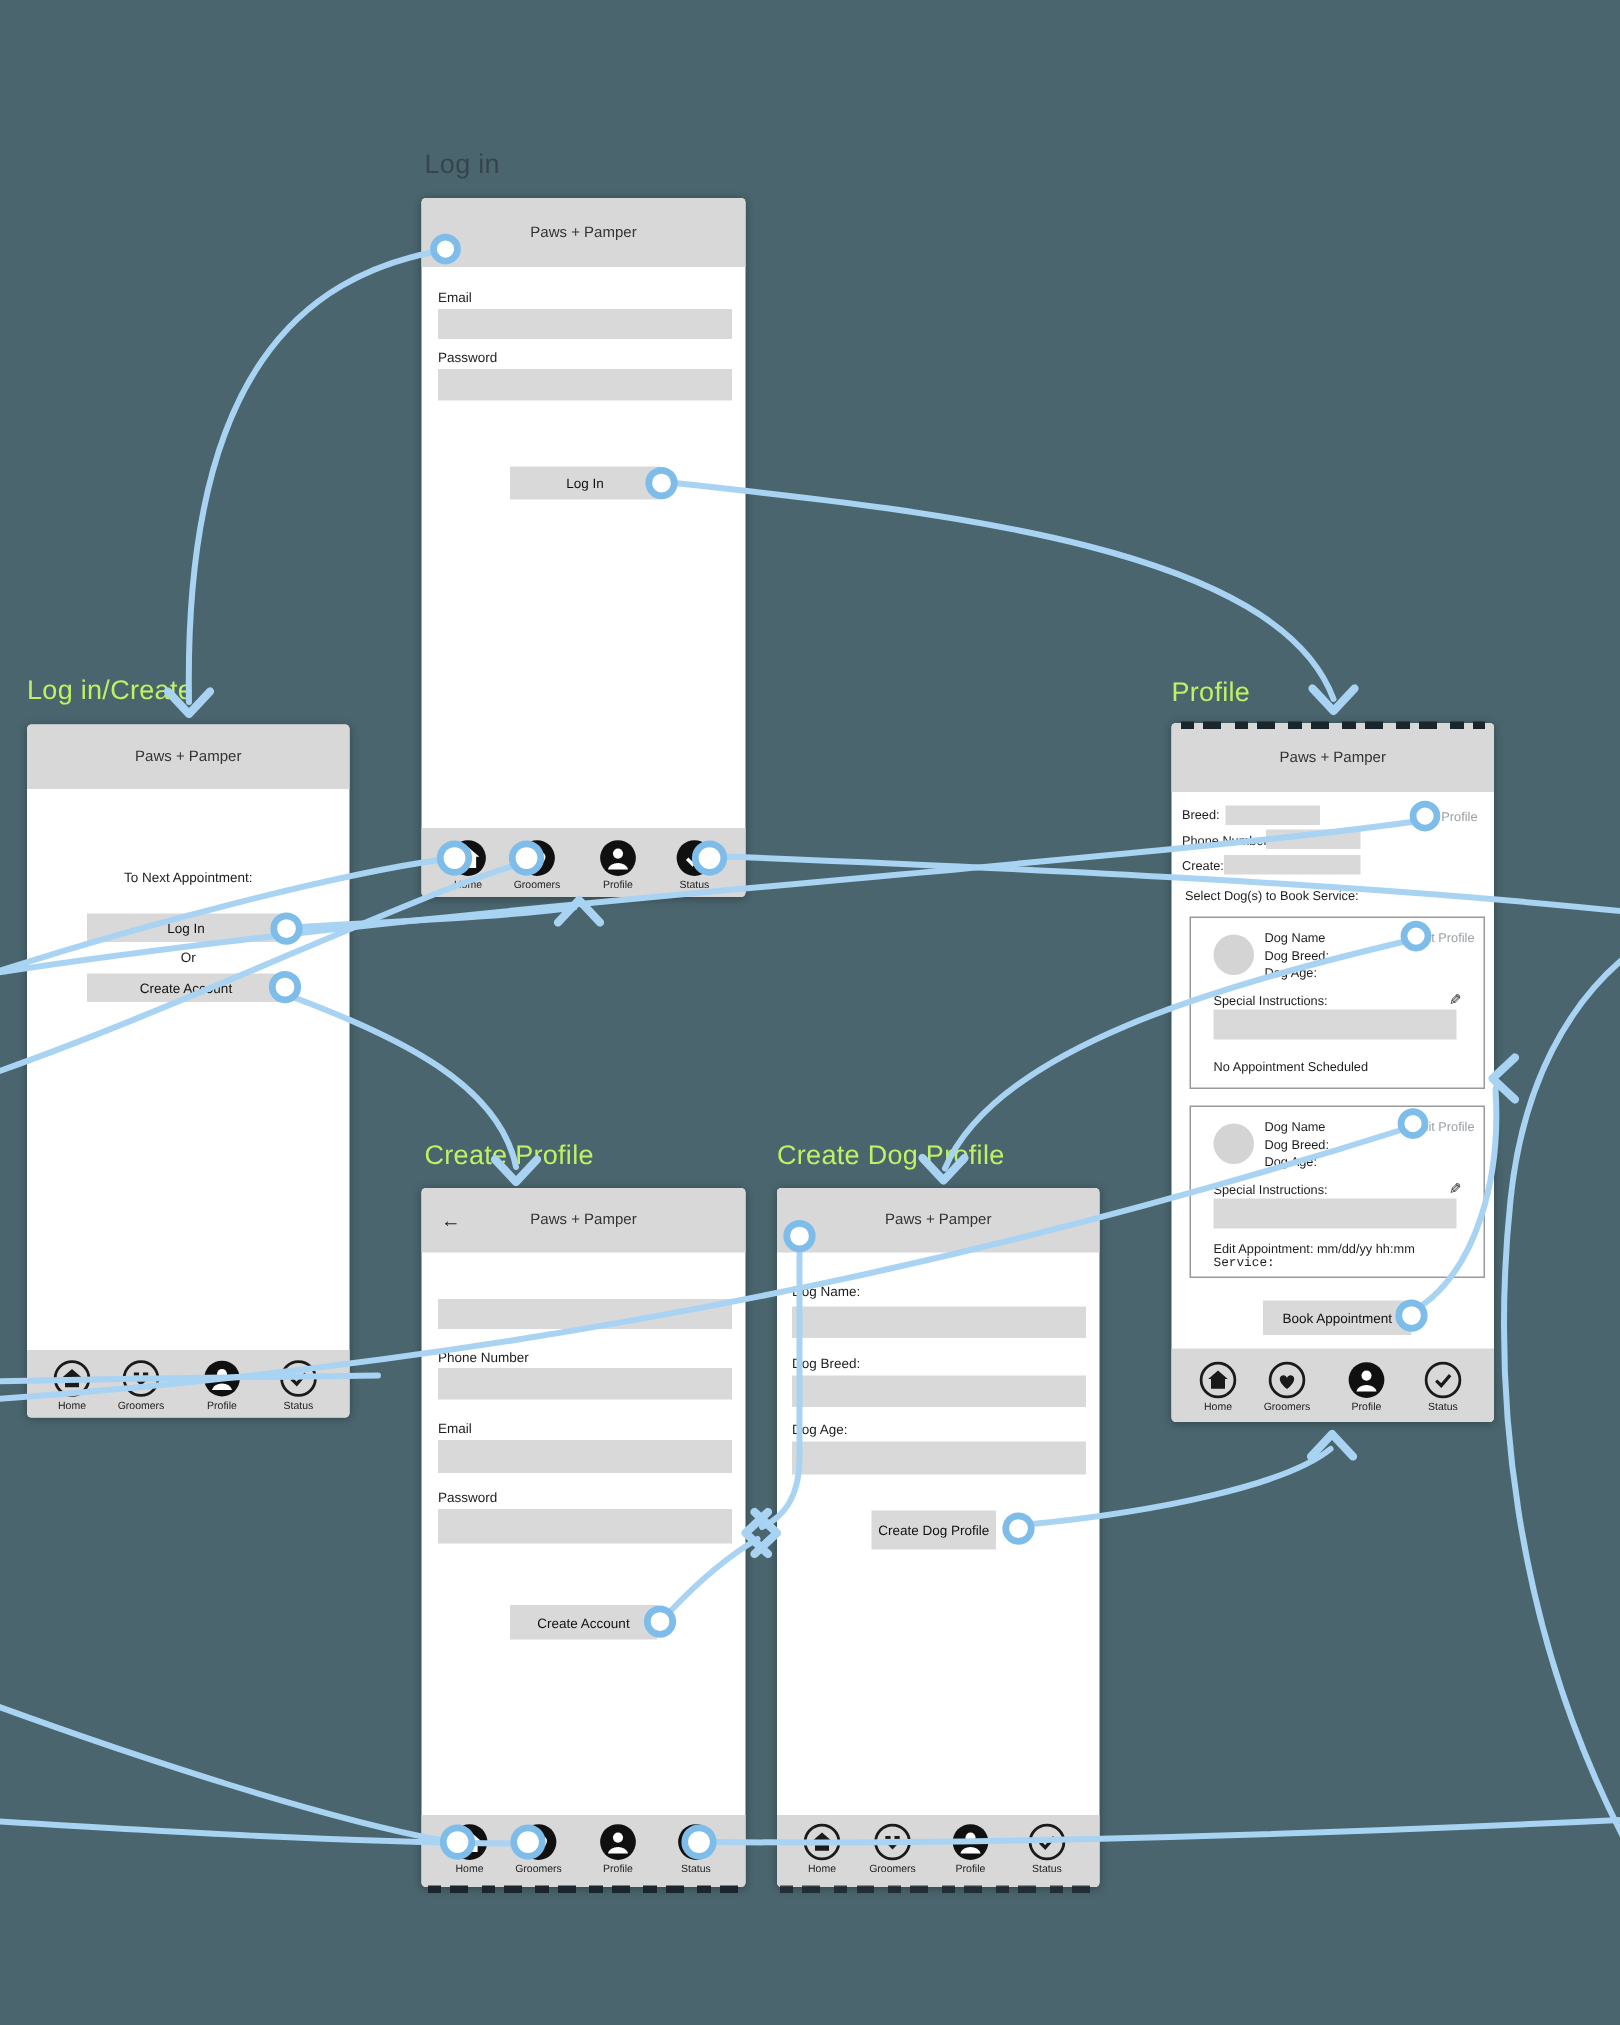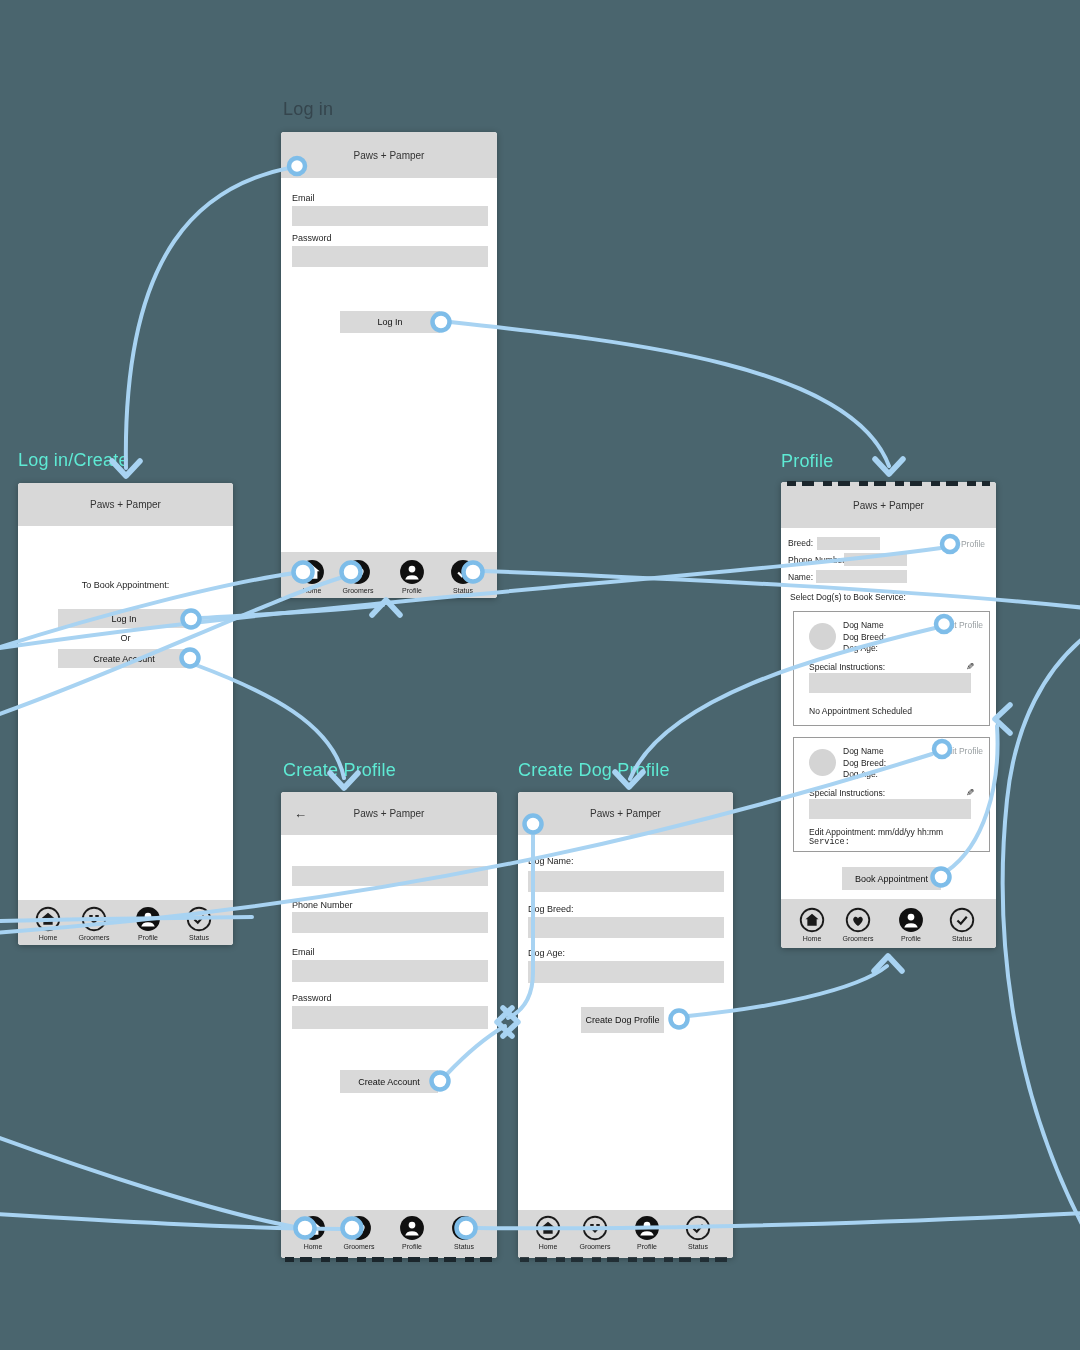--- a/index.html
+++ b/index.html
@@ -1,18 +1,18 @@
 <!DOCTYPE html>
 <html><head>
 <meta charset="utf-8">
 <style>
   html,body{margin:0;padding:0;background:#4a656e;}
   .canvas{position:relative;width:1080px;height:1350px;background:#4a656e;overflow:hidden;
           font-family:"Liberation Sans",sans-serif;}
-  .ftitle{position:absolute;font-size:18px;color:#5eead4;letter-spacing:.2px;}
+  .ftitle{position:absolute;font-size:18px;color:#bef264;letter-spacing:.2px;}
   .ftitle.dark{color:#35454d;}
   .frame{position:absolute;background:#fff;border-radius:3px;box-shadow:0 1px 6px rgba(0,0,0,.3);}
   .appbar{position:absolute;left:0;right:0;top:0;background:#d8d8d8;display:flex;align-items:center;
           justify-content:center;font-size:10px;color:#333;border-radius:3px 3px 0 0;}
   .backarrow{position:absolute;left:13px;font-size:13px;color:#222;}
   .flabel{position:absolute;font-size:9px;color:#1d1d1d;white-space:nowrap;}
   .fsmall{position:absolute;font-size:8.5px;color:#1d1d1d;white-space:nowrap;}
   .graylink{position:absolute;font-size:8.5px;color:#9aa0a3;white-space:nowrap;}
   .box{position:absolute;background:#d9d9d9;}
   .btn{position:absolute;background:#d9d9d9;display:flex;align-items:center;justify-content:center;
@@ -88,21 +88,21 @@
           </span>
         <span class="nlabel">Status</span>
       </div>
     </div>
   </div>
 
   <div class="frame" style="left:18px;top:483px;width:215px;height:462px;">
     <div class="appbar" style="height:43px;">
       <span>Paws + Pamper</span>
     </div>
-    <div class="center-text" style="top:97px;">To Book Appointment:</div>
+    <div class="center-text" style="top:97px;">To Next Appointment:</div>
     <div class="btn" style="left:40px;top:126px;width:132px;height:19px;">Log In</div>
     <div class="center-text" style="top:150px;">Or</div>
     <div class="btn" style="left:40px;top:166px;width:132px;height:19px;">Create Account</div>
     <div class="nav" style="top:417px;height:45px;">
       <div class="nav-item" style="left:30px;top:6px;">
         <span class="nicon">
             <svg viewBox="0 0 24 24">
               <circle cx="12" cy="12" r="10.4" fill="none" stroke="#1a1a1a" stroke-width="1.7"></circle>
               <path d="M12 6.2 18 11.4 16.3 11.4 16.3 17.4 7.7 17.4 7.7 11.4 6 11.4Z" fill="#1a1a1a"></path>
             </svg>
@@ -144,21 +144,21 @@
 
   <div class="frame" style="left:781px;top:482px;width:215px;height:466px;">
     <div class="appbar" style="height:46px;">
       <span>Paws + Pamper</span>
     </div>
     <div class="fsmall" style="left:7px;top:56px;">Breed:</div>
     <div class="box" style="left:36px;top:55px;width:63px;height:13px;"></div>
     <div class="graylink" style="right:11px;top:57px;">Edit Profile</div>
     <div class="fsmall" style="left:7px;top:73px;">Phone Number:</div>
     <div class="box" style="left:63px;top:71px;width:63px;height:13px;"></div>
-    <div class="fsmall" style="left:7px;top:90px;">Name:</div>
+    <div class="fsmall" style="left:7px;top:90px;">Create:</div>
     <div class="box" style="left:35px;top:88px;width:91px;height:13px;"></div>
     <div class="fsmall" style="left:9px;top:110px;">Select Dog(s) to Book Service:</div>
 
     <div class="card" style="top:129px;">
       <div class="avatar" style="left:15px;top:11px;"></div>
       <div class="fsmall" style="left:49px;top:8px;">Dog Name</div>
       <div class="fsmall" style="left:49px;top:20px;">Dog Breed:</div>
       <div class="fsmall" style="left:49px;top:31px;">Dog Age:</div>
       <div class="graylink" style="right:6px;top:8px;">Edit Profile</div>
       <div class="fsmall" style="left:15px;top:50px;">Special Instructions:</div>

